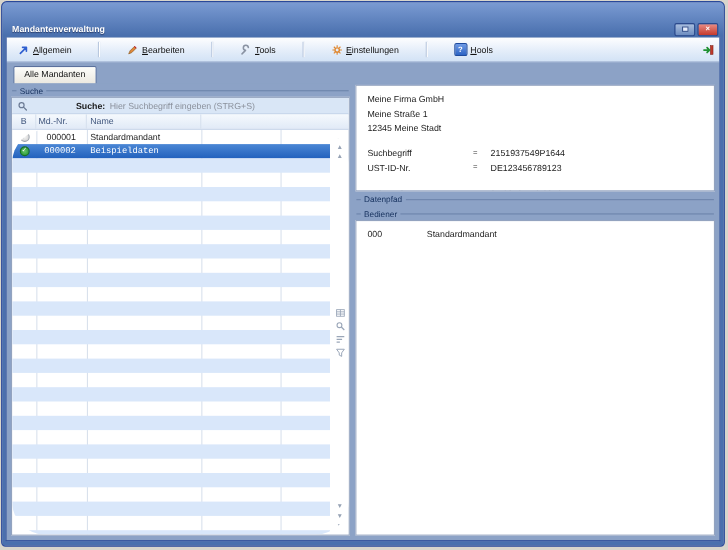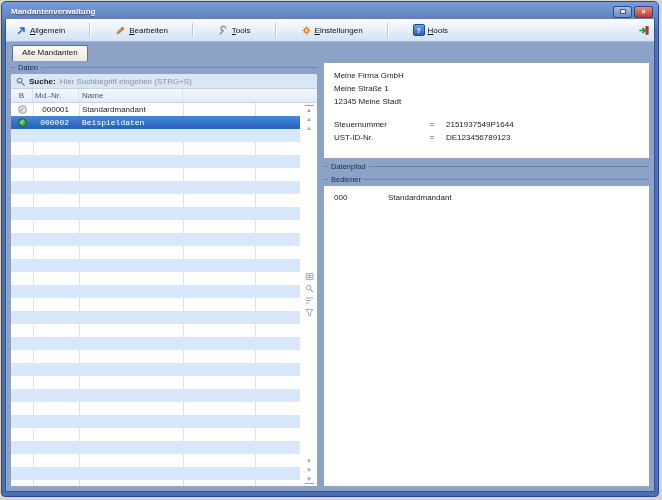--- a/index.html
+++ b/index.html
@@ -1,19 +1,19 @@
 <!DOCTYPE html>
 <html><head>
 <meta charset="utf-8">
 <style>
   html,body{margin:0;padding:0;background:#d8d5cc;width:662px;height:500px;overflow:hidden;
     font-family:"Liberation Sans",sans-serif;-webkit-font-smoothing:antialiased;}
   .window{position:absolute;left:1px;top:1px;width:658px;height:496px;border:1px solid #29489a;
     border-radius:5px 5px 4px 4px;background:linear-gradient(180deg,#7b9bd3,#4a70ae 30px,#4a70ae);
-    padding:1px 3px 4px 3px;box-sizing:border-box;display:flex;flex-direction:column;}
+    padding:16px 3px 4px 3px;box-sizing:border-box;display:flex;flex-direction:column;}
   .titlebar{height:15px;display:flex;align-items:center;padding:1px 2px 0 6px;}
   .title{font-size:8px;font-weight:bold;color:#fff;text-shadow:0 1px 1px rgba(0,0,30,.5);flex:1;}
   .winbtns{display:flex;gap:2px;}
   .wbtn{width:17px;height:10px;border-radius:2px;border:1px solid #2c4a8c;display:flex;
     align-items:center;justify-content:center;font-size:7px;line-height:1;color:#fff;}
   .wbtn.min{background:linear-gradient(#a9bede,#6d8cc0);}
   .wbtn.min .sq{width:4px;height:3px;background:#e8eefc;border:1px solid #38558f;}
   .wbtn.close{background:linear-gradient(#e98c84,#c4392c);font-weight:bold;}
   .appbody{flex:1;display:flex;flex-direction:column;background:#8ca2c6;border:1px solid #33539c;
     border-top:none;overflow:hidden;}
@@ -34,31 +34,31 @@
   .content{flex:1;display:flex;padding:1px 4px 4px 4px;gap:5px;overflow:hidden;background:#8ca2c6;}
   .leftcol{width:308px;display:flex;flex-direction:column;}
   .rightcol{flex:1;display:flex;flex-direction:column;overflow:hidden;}
   .glabel{height:11px;display:flex;align-items:center;gap:3px;font-size:7.5px;color:#142f5c;padding:0 1px;}
   .gline{flex:1;height:1px;background:#6d84ab;}
   .gline.pre{flex:none;width:4px;}
   .gbox{background:#fff;border:1px solid #93a3bf;box-sizing:border-box;}
   .daten-box{flex:1;display:flex;flex-direction:column;overflow:hidden;}
   .search-row{height:14px;background:#d9e6f6;border-bottom:1px solid #c2d2e8;display:flex;
     align-items:center;gap:4px;padding:0 5px;font-size:8px;}
-  .search-label{font-weight:bold;color:#1a1a1a;}
+  .search-label{font-weight:bold;color:#1a1a1a;margin-left:40px;}
   .search-ph{color:#8b919c;}
   .thead{height:13px;background:linear-gradient(#f5f9fd,#e1eaf7);border-bottom:1px solid #c2d2e8;
     display:flex;align-items:center;font-size:8px;color:#41577e;}
   .c-b{width:22px;text-align:center;box-sizing:border-box;}
   .c-nr{width:46px;box-sizing:border-box;padding-left:2px;}
   .c-name{width:104px;box-sizing:border-box;padding-left:3px;}
   .thead .c-b,.thead .c-nr,.thead .c-name{border-right:1px solid #d6e0ee;height:100%;
     display:flex;align-items:center;}
   .thead .c-b{justify-content:center;}
-  .table-wrap{position:relative;flex:1;overflow:hidden;}
+  .table-wrap{position:relative;flex:1;overflow:hidden;border-radius:30px;}
   .tbody{position:absolute;left:0;top:0;bottom:0;right:17px;overflow:hidden;}
   .colsep{position:absolute;top:0;bottom:0;width:1px;background:rgba(146,168,200,.35);}
   .trow{height:13px;display:flex;align-items:center;font-size:8px;color:#1c1c1c;position:relative;}
   .trow.alt{background:#d9e7fa;}
   .trow.selected{background:linear-gradient(#4b87d5,#2261bd);color:#fff;font-family:Liberation Mono, monospace;}
   .trow .c-nr{text-align:right;padding-right:10px;}
   .stat{width:9px;height:9px;border-radius:50%;margin:0 auto;display:flex;align-items:center;
     justify-content:center;font-size:7px;line-height:1;}
   .stat.gray{background:radial-gradient(#f3f3f3,#cfcfcf);border:1px solid #9aa0a8;color:#7d848d;box-sizing:border-box;}
   .stat.green{background:radial-gradient(#63c46a,#1f8f2c);border:1px solid #17701f;color:#fff;box-sizing:border-box;}
@@ -145,21 +145,21 @@
 
     <div class="tabstrip">
       <div class="tab">Alle Mandanten</div>
     </div>
 
     <div class="content">
 
       <div class="leftcol">
         <div class="glabel">
           <span class="gline pre"></span>
-          <span>Daten</span>
+          <span>Suche</span>
           <span class="gline"></span>
         </div>
         <div class="gbox daten-box">
           <div class="search-row">
             <svg class="mini-svg" viewBox="0 0 9 9">
                 <circle cx="3.6" cy="3.6" r="2.3" fill="none" stroke="#6c7b95" stroke-width="1.1"></circle>
                 <path d="M5.4 5.4 L8 8" stroke="#6c7b95" stroke-width="1.2" stroke-linecap="round"></path>
               </svg>
             <span class="search-label">Suche:</span>
             <span class="search-ph">Hier Suchbegriff eingeben (STRG+S)</span>
@@ -252,21 +252,21 @@
         </div>
       </div>
 
       <div class="rightcol">
         <div class="gbox details-box">
           <div class="addr-line">Meine Firma GmbH</div>
           <div class="addr-line">Meine Straße 1</div>
           <div class="addr-line">12345 Meine Stadt</div>
           <div class="fieldset">
             <div class="field">
-              <span class="flabel">Steuernummer</span>
+              <span class="flabel">Suchbegriff</span>
               <span class="fsep">=</span>
               <span class="fval">2151937549P1644</span>
             </div>
             <div class="field">
               <span class="flabel">UST-ID-Nr.</span>
               <span class="fsep">=</span>
               <span class="fval">DE123456789123</span>
             </div>
             <div class="field beleg">
               <span class="flabel">Belegzeitraum</span>

